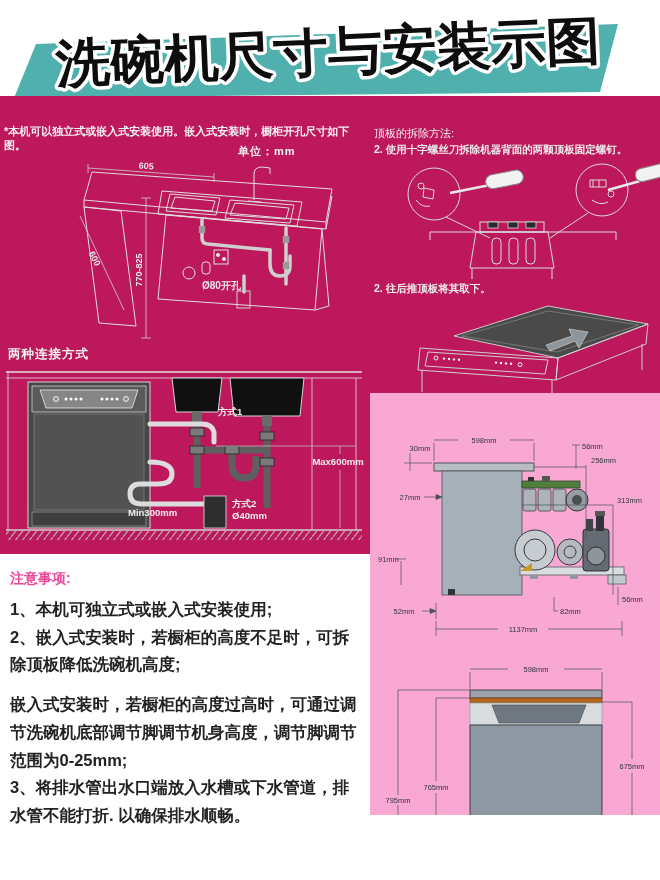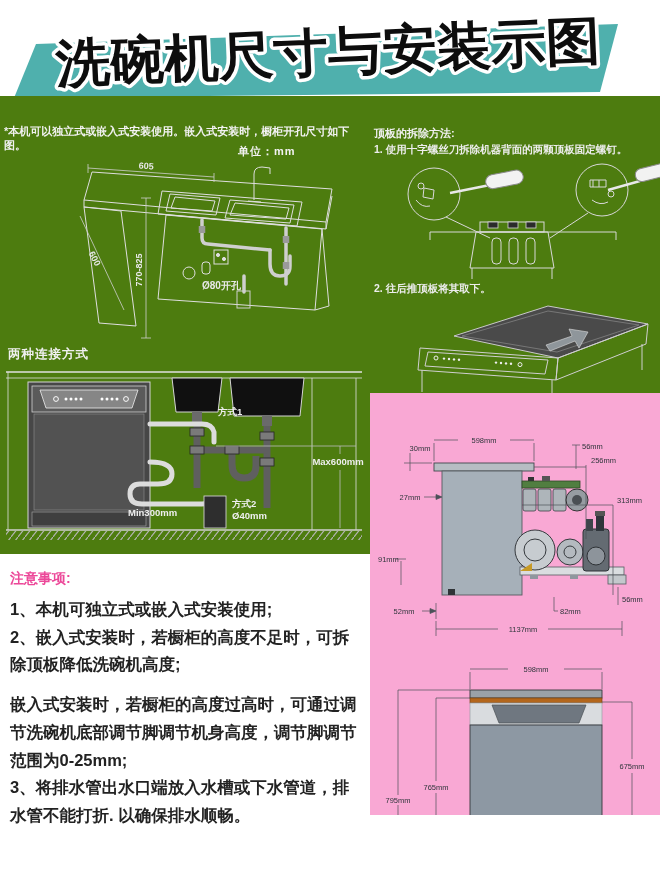--- a/index.html
+++ b/index.html
@@ -2,27 +2,27 @@
 <html><head>
 <meta charset="utf-8">
 <style>
   html,body{margin:0;padding:0;}
   body{width:660px;height:880px;position:relative;background:#ffffff;overflow:hidden;
        font-family:"Liberation Sans","DejaVu Sans",sans-serif;}
   .abs{position:absolute;}
   
   #banner{left:0;top:0;width:660px;height:112px;}
   
-  #black-panel{left:0;top:96px;width:660px;height:458px;background:#4d7c0f;}
+  #black-panel{left:0;top:96px;width:660px;height:458px;background:#be185d;}
   #intro{left:4px;top:28px;width:364px;color:#f2f2f2;font-size:11px;font-weight:bold;line-height:1.3;}
   #unit{left:238px;top:48px;color:#f2f2f2;font-size:11px;font-weight:bold;letter-spacing:1px;}
   #iso-svg{left:54px;top:62px;}
   #conn-title{left:8px;top:250px;color:#f0f0f0;font-size:12.5px;font-weight:bold;letter-spacing:1px;}
   #front-svg{left:4px;top:270px;}
-  #removal-title{left:374px;top:30px;width:284px;color:#f0f0f0;font-size:11px;font-weight:bold;}
+  #removal-title{left:374px;top:30px;width:284px;color:#f0f0f0;font-size:11px;font-weight:normal;}
   #step1{left:374px;top:47px;width:286px;color:#ededed;font-size:10.5px;font-weight:bold;line-height:1.25;}
   #screw-svg{left:372px;top:64px;}
   #step2{left:374px;top:186px;width:280px;color:#ededed;font-size:10.5px;font-weight:bold;}
   #toppanel-svg{left:396px;top:202px;}
   
   #cad-panel{left:370px;top:393px;width:290px;height:422px;background:#f9a8d4;}
   
   #notes{left:10px;top:570px;width:354px;color:#1c1c1c;}
   #notes h2{margin:0 0 8px 0;color:#ec4899;font-size:14px;font-weight:bold;}
   #notes p{margin:0;font-size:16.5px;font-weight:600;line-height:1.68;color:#222;}
@@ -161,21 +161,21 @@
     <g fill="#efefef" font-size="9.5" font-weight="bold">
       <text x="214" y="49">方式1</text>
       <text x="334" y="99" text-anchor="middle">Max600mm</text>
       <text x="124" y="150">Min300mm</text>
       <text x="228" y="141">方式2</text>
       <text x="228" y="153">Ø40mm</text>
     </g>
   </svg>
 
   <div id="removal-title" class="abs">顶板的拆除方法:</div>
-  <div id="step1" class="abs">1. 使用十字螺丝刀拆除机器背面的两颗顶板固定螺钉。</div>
+  <div id="step1" class="abs">2. 使用十字螺丝刀拆除机器背面的两颗顶板固定螺钉。</div>
 
   <svg id="screw-svg" class="abs" width="288" height="120" viewBox="0 0 288 120">
     <g stroke="#d8d8d8" stroke-width="1" fill="none">
       <circle cx="62" cy="34" r="26"></circle>
         <circle cx="230" cy="30" r="26"></circle>
       <line x1="74" y1="57" x2="118" y2="78"></line>
         <line x1="216" y1="53" x2="178" y2="78"></line>
       <line x1="58" y1="72" x2="244" y2="72"></line>
         <line x1="58" y1="72" x2="58" y2="80"></line>
         <line x1="244" y1="72" x2="244" y2="80"></line>

